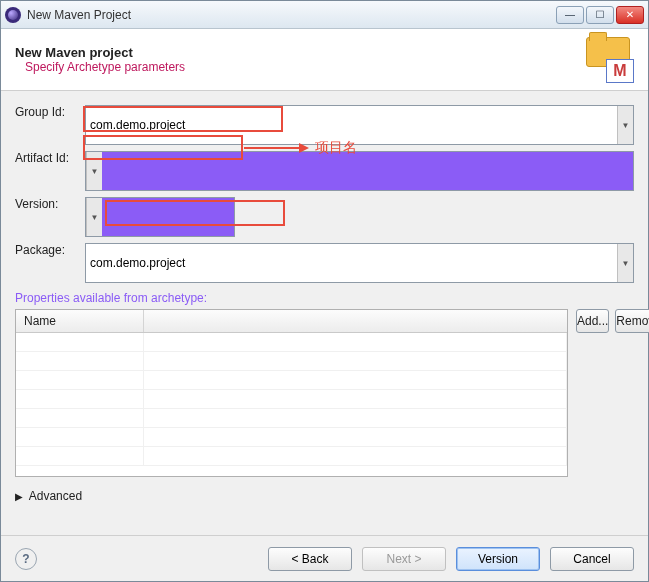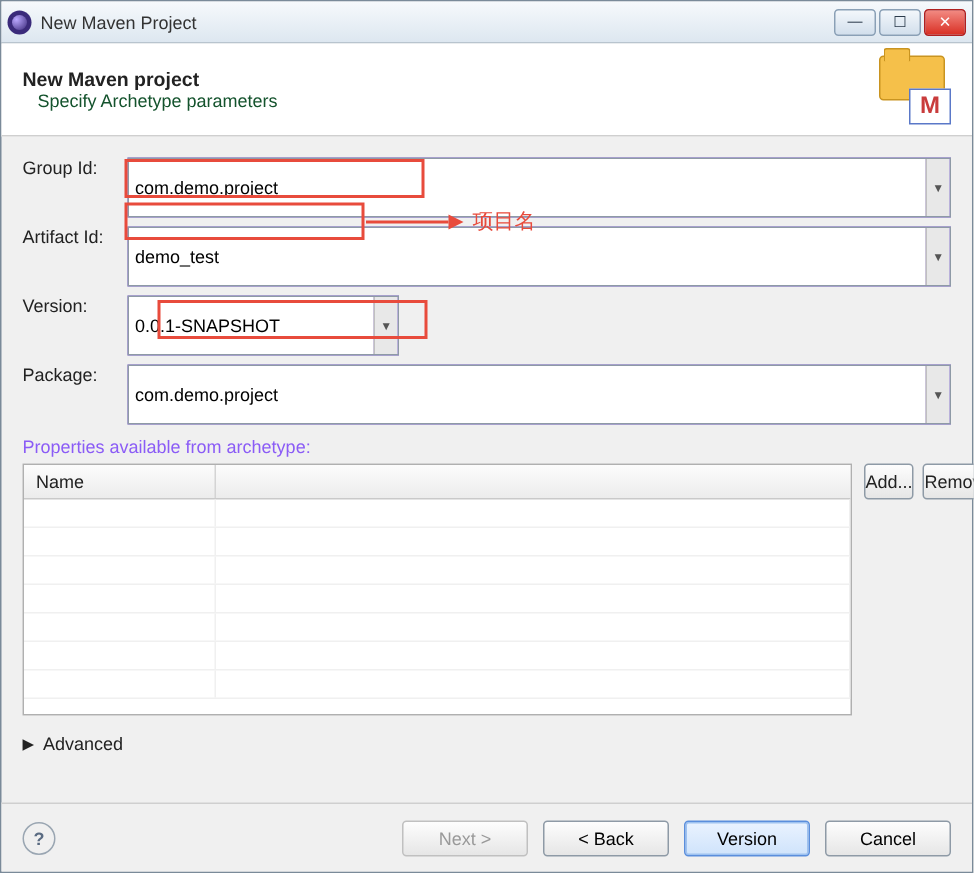--- a/index.html
+++ b/index.html
@@ -7,21 +7,21 @@
   .window { width: 649px; height: 582px; background: #f0f0f0; border: 1px solid #7a8a99; position: relative; }
   .titlebar { height: 28px; background: linear-gradient(to bottom, #f6f9fc, #dde7f0); display: flex; align-items: center; padding: 0 4px; border-bottom: 1px solid #b8c4ce; }
   .titlebar .app-icon { width: 16px; height: 16px; background: #3a2a7a; border-radius: 50%; margin-right: 6px; position: relative; }
   .titlebar .app-icon:before { content: ""; position: absolute; inset: 3px; background: radial-gradient(circle at 30% 30%, #bba8ff, #3a2a7a); border-radius: 50%; }
   .titlebar .title { flex: 1; color: #333; }
   .win-btn { width: 28px; height: 18px; margin-left: 2px; border: 1px solid #8aa0b6; border-radius: 3px; background: linear-gradient(#f3f7fb,#d2dfec); display: flex; align-items: center; justify-content: center; font-size: 10px; color: #2b3a4a; }
   .win-close { background: linear-gradient(#f28a82,#d93025); border-color: #b02020; color: #fff; }
   .header { height: 62px; background: #fff; border-bottom: 1px solid #cfcfcf; padding: 8px 14px; display: flex; align-items: center; }
   .header-left { flex: 1; }
   .header-title { font-weight: bold; font-size: 13px; color: #222; }
-  .header-sub { color: #14532d; margin-top: 0; padding-left: 10px; }
+  .header-sub { color: #be185d; margin-top: 0; padding-left: 10px; }
   .header-icon { width: 52px; height: 46px; position: relative; }
   .header-icon .folder { position: absolute; top: 0; left: 4px; width: 44px; height: 30px; background: #f5c04a; border-radius: 3px; border: 1px solid #c99420; }
   .header-icon .folder:before { content:""; position:absolute; top:-6px; left:2px;width:16px;height:8px;background:#f5c04a;border:1px solid #c99420;border-bottom:none;border-radius:2px 2px 0 0;}
   .header-icon .m { position: absolute; bottom: 0; right: 0; width: 28px; height: 24px; background: #fff; border: 1px solid #5a78c8; font-weight: bold; font-size: 16px; color: #c93c3c; text-align: center; line-height: 22px; }
   .form-area { padding: 14px 14px 8px 14px; }
   .form-row { display: flex; margin-bottom: 6px; }
   .form-label { width: 70px; color: #222; }
   .combo { display: flex; flex: 1; height: 40px; background: #8b5cf6; border: 1px solid #8e9aa6; }
   .combo input { flex: 1; border: none; outline: none; padding: 0 4px; font-size: 12px; }
   .combo-arrow { width: 16px; display: flex; align-items: center; justify-content: center; border-left: 1px solid #c0c0c0; color: #555; background:#e8e8e8; font-size: 8px; }
@@ -80,29 +80,27 @@
       <div class="form-label">Group Id:</div>
       <div class="combo">
         <input value="com.demo.project" style="">
         <div class="combo-arrow">▼</div>
       </div>
     </div>
 
     <div class="form-row">
       <div class="form-label">Artifact Id:</div>
       <div class="combo">
-        <input value="demo_test" style="">
         <div class="combo-arrow">▼</div>
       </div>
     </div>
 
     <div class="form-row">
       <div class="form-label">Version:</div>
       <div class="combo combo-narrow">
-        <input value="0.0.1-SNAPSHOT" style="">
         <div class="combo-arrow">▼</div>
       </div>
     </div>
 
     <div class="form-row">
       <div class="form-label">Package:</div>
       <div class="combo">
         <input value="com.demo.project" style="">
         <div class="combo-arrow">▼</div>
       </div>
@@ -158,19 +156,19 @@
   <div class="highlight" style="left:82px; top:105px; width:200px; height:26px;"></div>
   <div class="highlight" style="left:82px; top:134px; width:160px; height:25px;"></div>
   <div class="highlight" style="left:104px; top:199px; width:180px; height:26px;"></div>
   <div class="arrow-line" style="left:243px; top:146px; width:55px;"></div>
   <div class="arrow-head" style="left:298px; top:142px;"></div>
   <div class="annotation" style="left:314px; top:138px;">项目名</div>
 
   <div class="footer">
     <div class="help-icon">?</div>
     <div class="spacer"></div>
+    <div class="wbtn">&lt; Back</div>
     <div class="wbtn disabled">Next &gt;</div>
-    <div class="wbtn">&lt; Back</div>
     <div class="wbtn primary">Version</div>
     <div class="wbtn">Cancel</div>
   </div>
 
 </div>
 
 </body></html>

